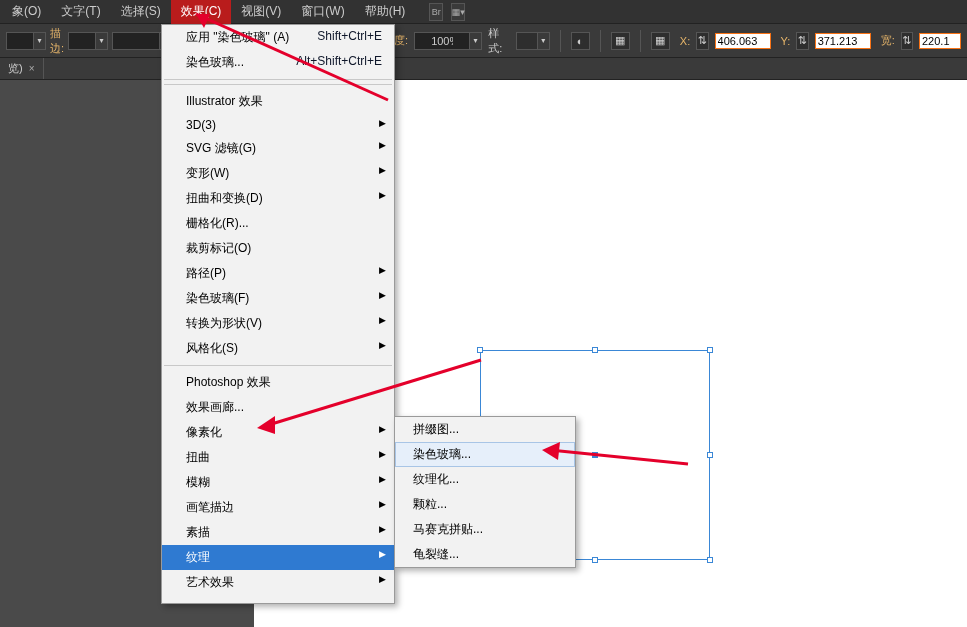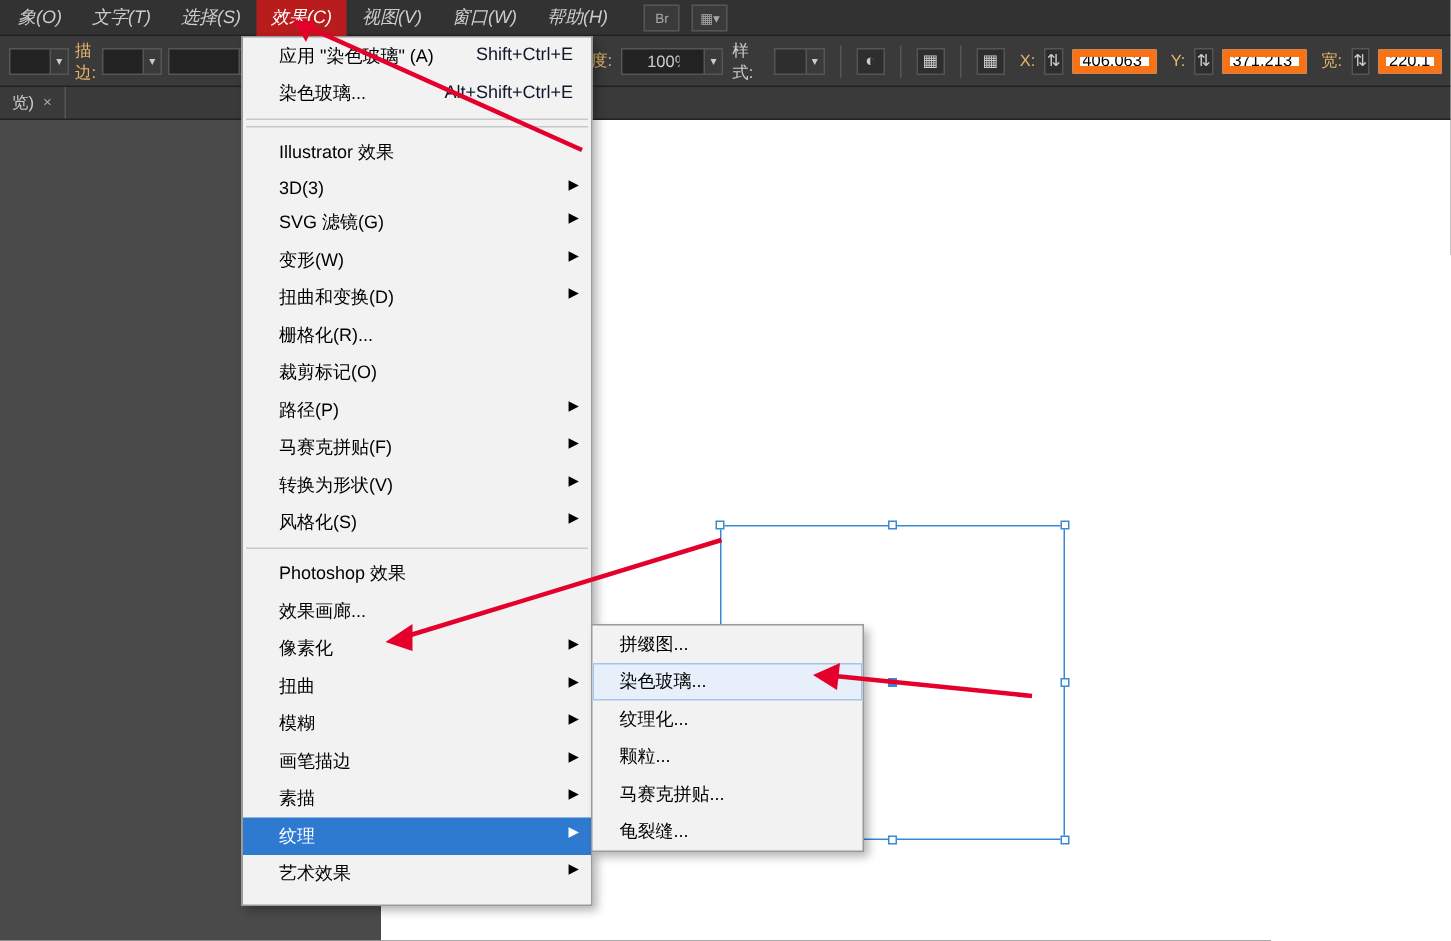--- a/index.html
+++ b/index.html
@@ -1,34 +1,34 @@
 <!DOCTYPE html>
 <html><head>
 <meta charset="utf-8">
 <style>
 * { box-sizing: border-box; margin: 0; padding: 0; font-family: "Microsoft YaHei", sans-serif; }
 body { background: #4a4a4a; width: 967px; height: 627px; overflow: hidden; position: relative; font-size: 12px; color: #ccc; }
 
 .menubar { display: flex; align-items: center; height: 24px; background: #323232; border-bottom: 1px solid #222; padding-left: 2px; }
-.menu-item { padding: 4px 10px; cursor: pointer; color: #ccc; font-style: italic; }
+.menu-item { padding: 4px 10px; cursor: pointer; color: #ccc; }
 .menu-item.active { background: #b91c1c; color: #fff; }
 .menubar-icons { display: flex; gap: 8px; padding-left: 14px; }
-.mb-icon { width: 24px; height: 18px; background: #3a3a3a; border: 1px solid #555; display: inline-flex; align-items: center; justify-content: center; font-size: 9px; color: #aaa; }
+.mb-icon { width: 14px; height: 18px; background: #3a3a3a; border: 1px solid #555; display: inline-flex; align-items: center; justify-content: center; font-size: 9px; color: #aaa; }
 
 .toolbar { display: flex; align-items: center; height: 34px; background: #3a3a3a; border-bottom: 1px solid #222; padding: 0 6px; gap: 6px; color: #ccc; font-size: 11px; }
 .tb-label { color: #e6b56a; }
 .tb-swatch { width: 28px; height: 18px; background: #222; border: 1px solid #555; display: inline-block; }
 .tb-dropdown-caret { width: 12px; height: 18px; border: 1px solid #555; border-left: none; display: inline-flex; align-items: center; justify-content: center; font-size: 8px; color: #ccc; }
 .tb-inline { display: flex; align-items: center; }
 .tb-group { display: flex; align-items: center; gap: 4px; }
 .tb-sep { width: 1px; height: 22px; background: #555; margin: 0 4px; }
 .tb-percent { background: #222; border: 1px solid #555; width: 56px; height: 18px; color: #ccc; padding: 0 16px; font-size: 11px; }
 .tb-iconbtn { width: 22px; height: 18px; border: 1px solid #555; background: #2e2e2e; display: inline-flex; align-items: center; justify-content: center; }
 .tb-xy-label { color: #e6b56a; margin-left: 4px; }
-.tb-num { background: #fff; color: #000; width: 56px; height: 16px; font-size: 11px; padding: 0 2px; border: 5px solid #f97316; }
+.tb-num { background: #fff; color: #000; width: 56px; height: 16px; font-size: 11px; padding: 0 2px; border: 1px solid #f97316; }
 
 .doc-tabs { display: flex; align-items: center; height: 22px; background: #3a3a3a; border-bottom: 1px solid #222; }
 .doc-tab { padding: 3px 8px; font-size: 11px; color: #ccc; border-right: 1px solid #555; display: flex; align-items: center; gap: 6px; }
 .doc-tab-close { font-size: 10px; color: #aaa; }
 
 .workspace { position: absolute; top: 80px; left: 0; right: 0; bottom: 0; display: flex; }
 .side-panel { width: 44px; background: #4a4a4a; }
 .canvas-area { flex: 1; position: relative; background: #4a4a4a; }
 .artboard { position: absolute; left: 210px; top: 0; width: 720px; height: 547px; background: #fff; }
 
@@ -154,21 +154,21 @@
   <div class="dm-sep"></div>
   <div class="dm-sep"></div>
   <div class="dm-heading">Illustrator 效果</div>
   <div class="dm-item"><span>3D(3)</span><span class="dm-sub">▶</span></div>
   <div class="dm-item"><span>SVG 滤镜(G)</span><span class="dm-sub">▶</span></div>
   <div class="dm-item"><span>变形(W)</span><span class="dm-sub">▶</span></div>
   <div class="dm-item"><span>扭曲和变换(D)</span><span class="dm-sub">▶</span></div>
   <div class="dm-item">栅格化(R)...</div>
   <div class="dm-item">裁剪标记(O)</div>
   <div class="dm-item"><span>路径(P)</span><span class="dm-sub">▶</span></div>
-  <div class="dm-item"><span>马赛克拼贴(F)</span><span class="dm-sub">▶</span></div>
+  <div class="dm-item"><span>染色玻璃(F)</span><span class="dm-sub">▶</span></div>
   <div class="dm-item"><span>转换为形状(V)</span><span class="dm-sub">▶</span></div>
   <div class="dm-item"><span>风格化(S)</span><span class="dm-sub">▶</span></div>
   <div class="dm-sep"></div>
   <div class="dm-heading">Photoshop 效果</div>
   <div class="dm-item">效果画廊...</div>
   <div class="dm-item"><span>像素化</span><span class="dm-sub">▶</span></div>
   <div class="dm-item"><span>扭曲</span><span class="dm-sub">▶</span></div>
   <div class="dm-item"><span>模糊</span><span class="dm-sub">▶</span></div>
   <div class="dm-item"><span>画笔描边</span><span class="dm-sub">▶</span></div>
   <div class="dm-item"><span>素描</span><span class="dm-sub">▶</span></div>

